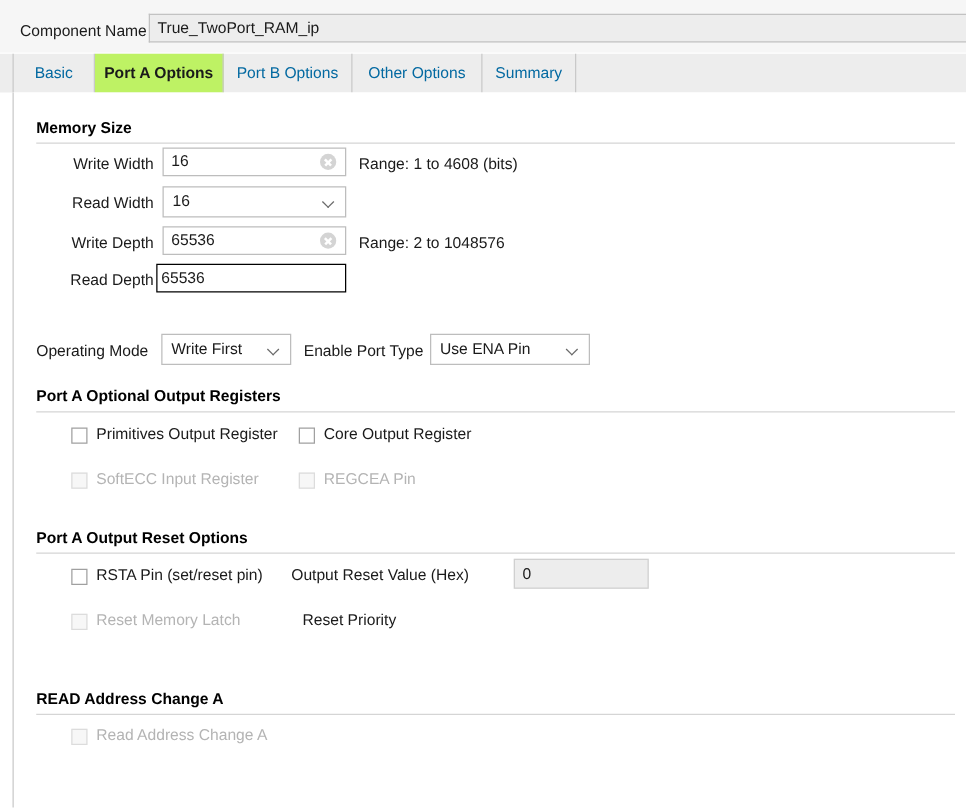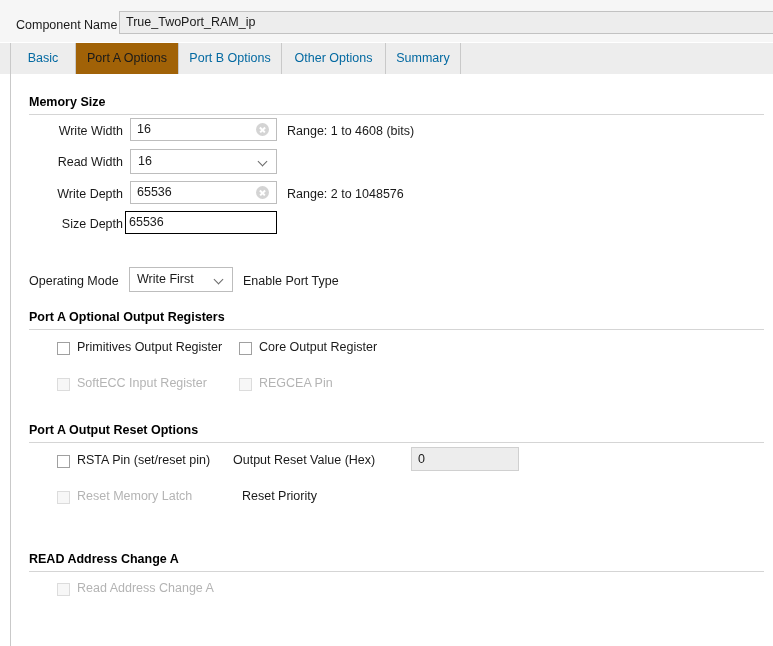--- a/index.html
+++ b/index.html
@@ -70,23 +70,23 @@
     box-sizing: border-box;
     font-size: 12.5px;
     color: #0369a1;
     line-height: 31px;
     text-align: center;
     border-right: 1px solid #c9c9c9;
     white-space: nowrap;
     cursor: default;
   }
   .tab.active {
-    background: #a16207;
-    color: #1a1a1a;
-    font-weight: normal;
+    background: #bef264;
+    color: #1a1a1a;
+    font-weight: bold;
     border-right: 1px solid #c9c9c9;
   }
 
   
   .panel {
     position: absolute;
     left: 10px; top: 74px;
     width: 763px; height: 572px;
     background: #ffffff;
     border-left: 1px solid #c9c9c9;
@@ -262,30 +262,34 @@
   <div class="combo" style="left:119px; top:75px; width:147px; height:25px; line-height:23px;">
     <span class="cval">16</span>
     <span class="chev"></span>
   </div>
 
   <div class="fld-label" style="left:20px; top:113px; width:92px;">Write Depth</div>
   <div class="txtbox" style="left:119px; top:107px; width:147px; height:23px; line-height:21px;">65536</div>
   <div class="clear-icon" style="left:245px; top:112px;"></div>
   <div class="range-note" style="left:276px; top:113px;">Range: 2 to 1048576</div>
 
-  <div class="fld-label" style="left:20px; top:143px; width:92px;">Size Depth</div>
+  <div class="fld-label" style="left:20px; top:143px; width:92px;">Read Depth</div>
   <div class="txtbox focused" style="left:114px; top:137px; width:152px; height:23px; line-height:20px; padding:0 3px;">65536</div>
 
   <div class="fld-label" style="left:18px; top:200px; width:94px; text-align:left;">Operating Mode</div>
   <div class="combo" style="left:118px; top:193px; width:104px; height:25px; line-height:23px;">
     <span class="cval">Write First</span>
     <span class="chev"></span>
   </div>
 
   <div class="fld-label" style="left:232px; top:200px; width:104px; text-align:left;">Enable Port Type</div>
+  <div class="combo" style="left:333px; top:193px; width:128px; height:25px; line-height:23px;">
+    <span class="cval">Use ENA Pin</span>
+    <span class="chev"></span>
+  </div>
 
   <div class="section-title" style="left:18px; top:236px;">Port A Optional Output Registers</div>
   <div class="section-rule" style="left:18px; top:255px; width:735px;"></div>
 
   <div class="cbrow" style="left:46px; top:268px;">
     <span class="cbox"></span>
     <span class="cbtext">Primitives Output Register</span>
   </div>
   <div class="cbrow" style="left:228px; top:268px;">
     <span class="cbox"></span>

